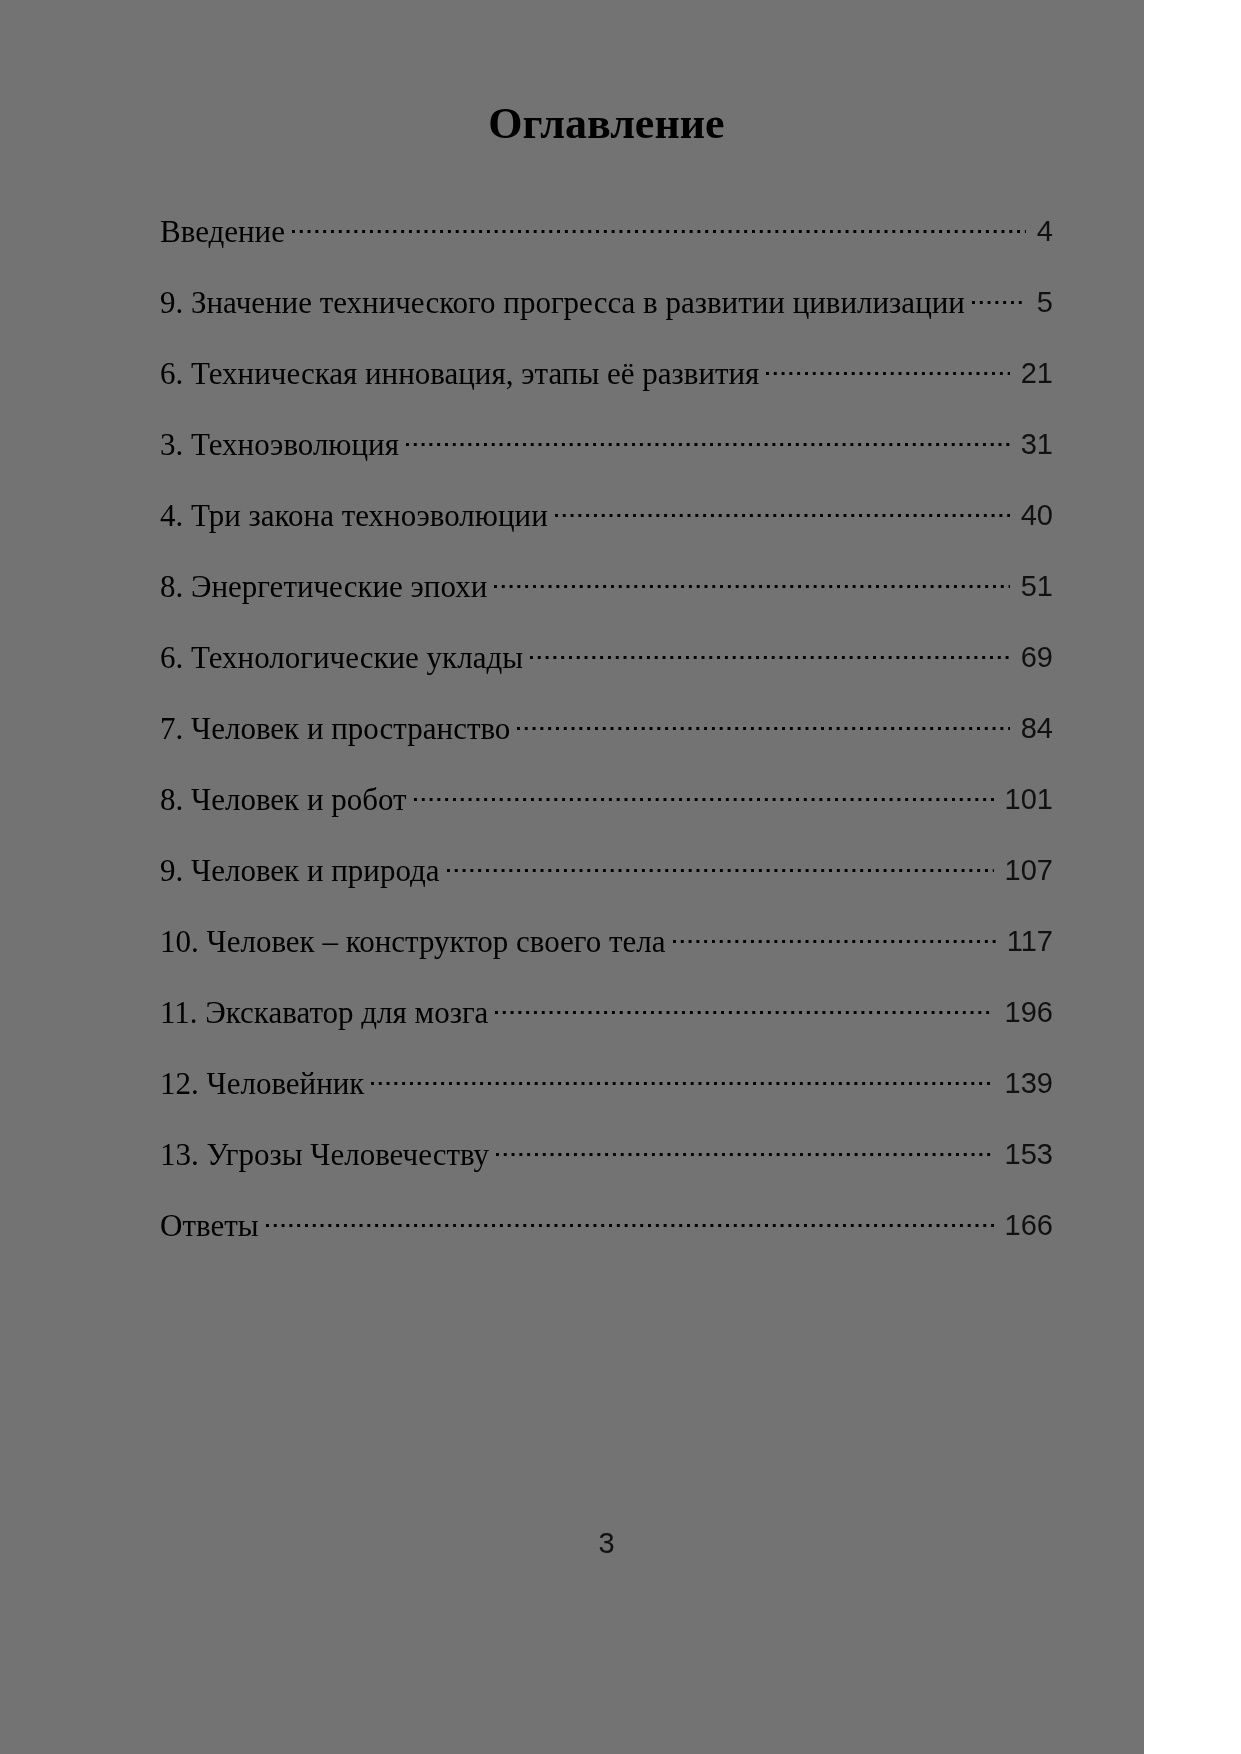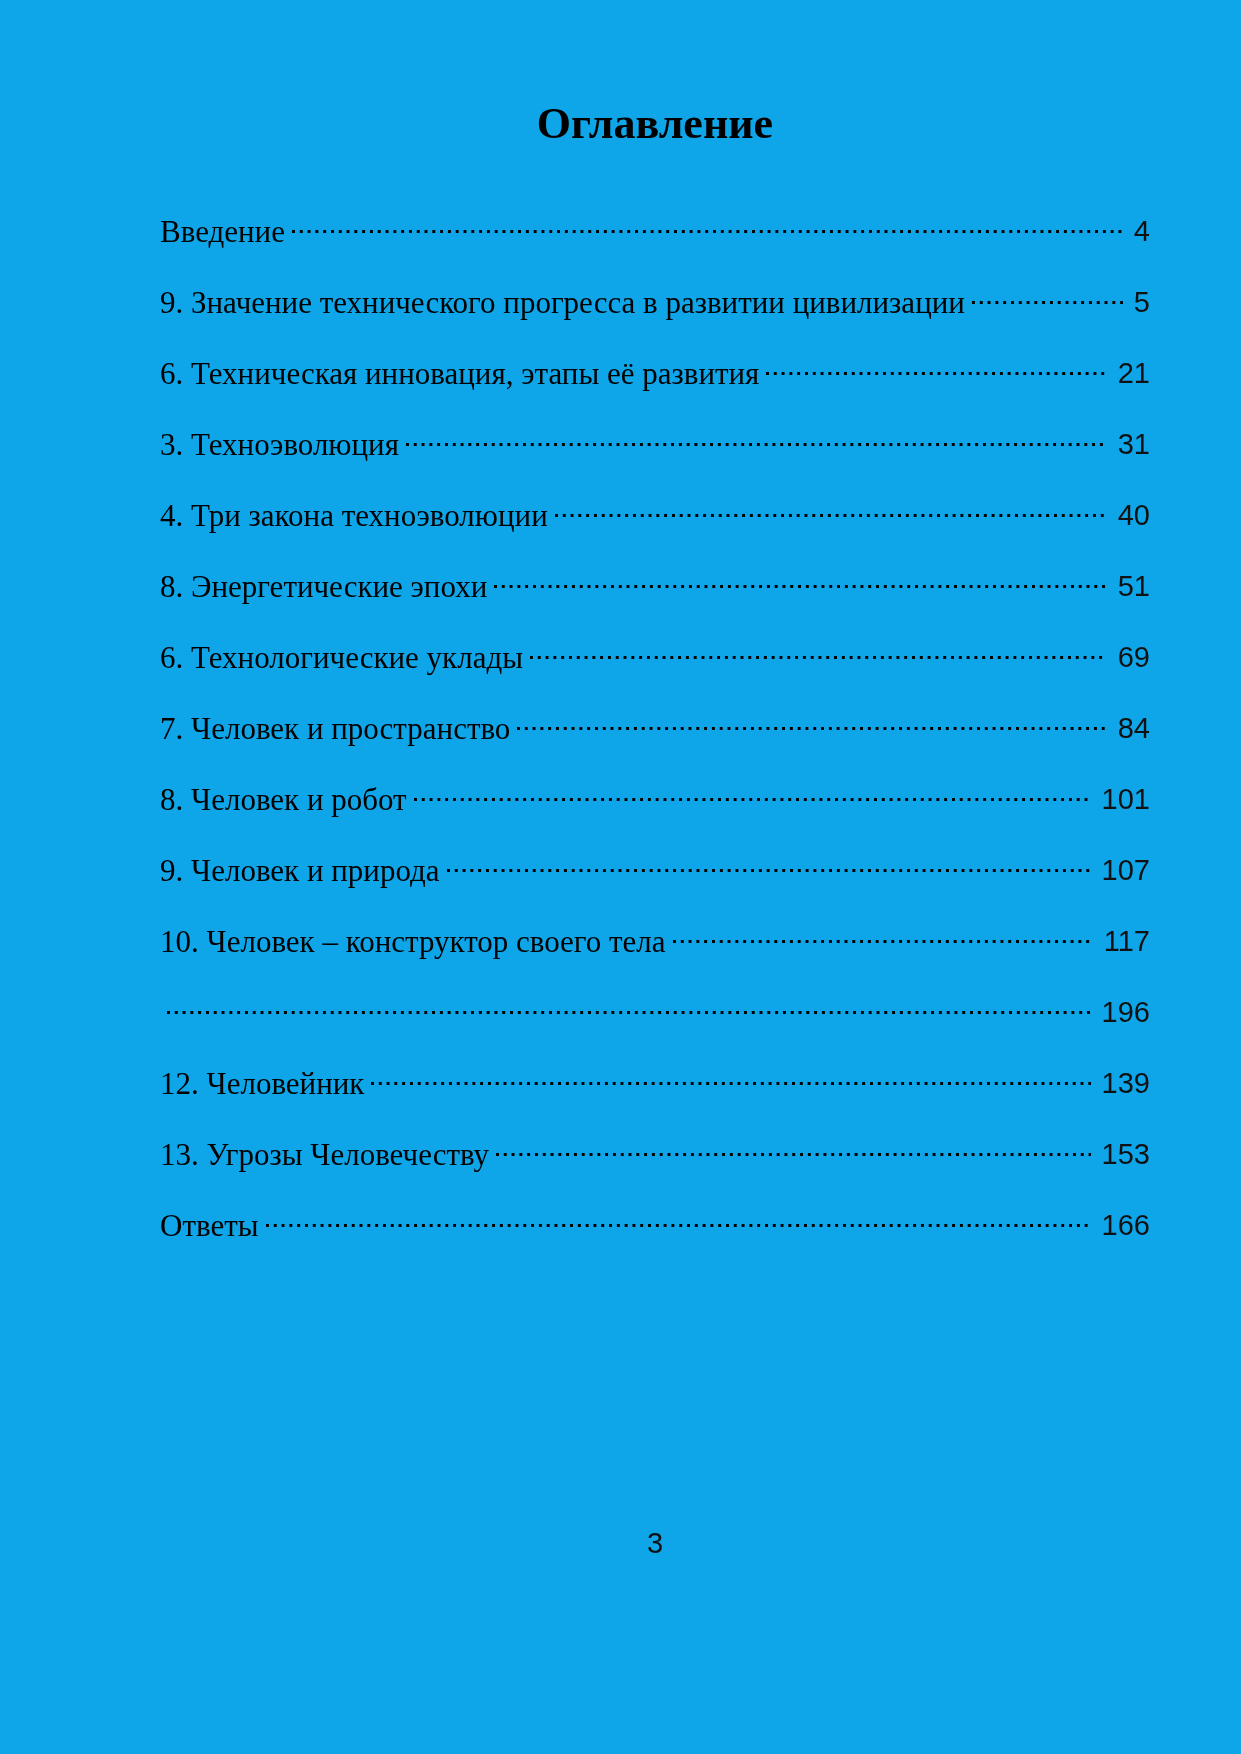--- a/index.html
+++ b/index.html
@@ -1,20 +1,20 @@
 <!DOCTYPE html>
 <html><head>
 <meta charset="utf-8">
 <style>
   html, body { margin: 0; padding: 0; background: #ffffff; }
   .page {
     position: relative;
-    width: 1241px;
+    width: 1144px;
     height: 1754px;
-    background: #0ea5e9;
+    background: #737373;
     color: #000000;
     overflow: hidden;
   }
   .content {
     padding-left: 160px;
     padding-right: 91px;
   }
   .doc-title {
     margin-top: 98px;
     text-align: center;
@@ -135,20 +135,21 @@
     <span class="toc-page">107</span>
   </div>
 
   <div class="toc-row">
     <span class="toc-label">10. Человек – конструктор своего тела</span>
     <span class="toc-dots"></span>
     <span class="toc-page">117</span>
   </div>
 
   <div class="toc-row">
+    <span class="toc-label">11. Экскаватор для мозга</span>
     <span class="toc-dots"></span>
     <span class="toc-page">196</span>
   </div>
 
   <div class="toc-row">
     <span class="toc-label">12. Человейник</span>
     <span class="toc-dots"></span>
     <span class="toc-page">139</span>
   </div>
 

